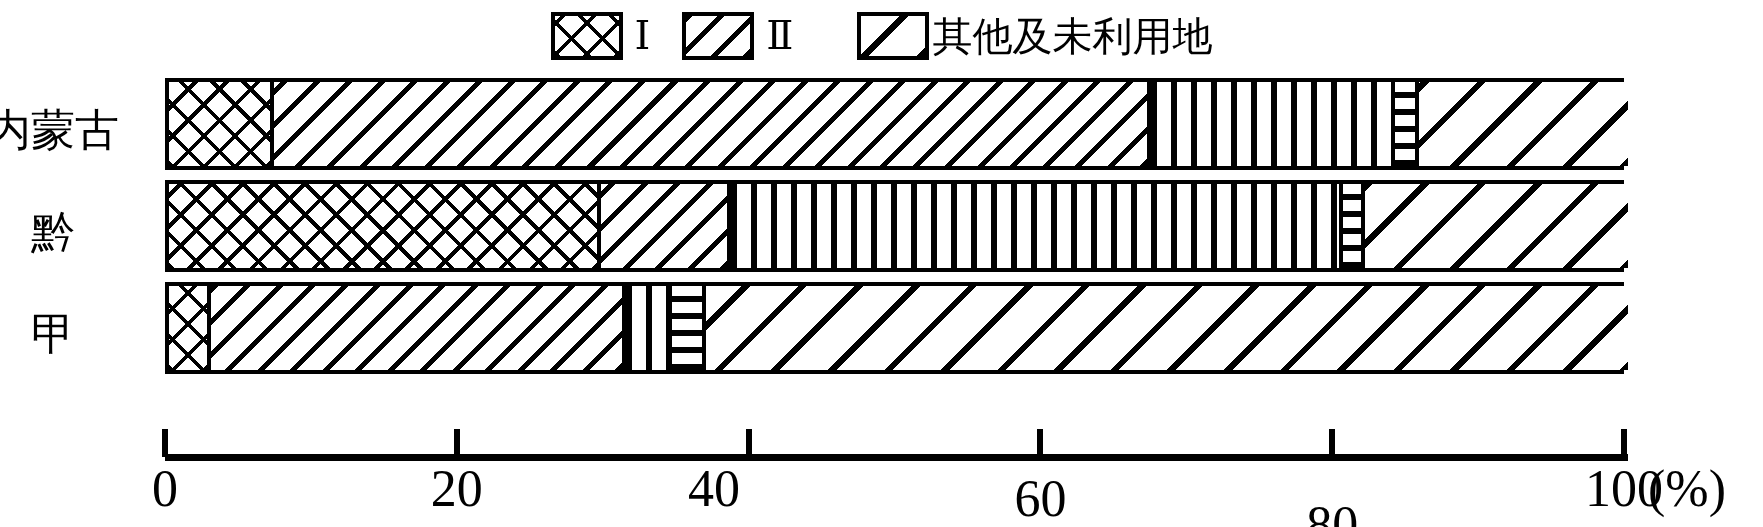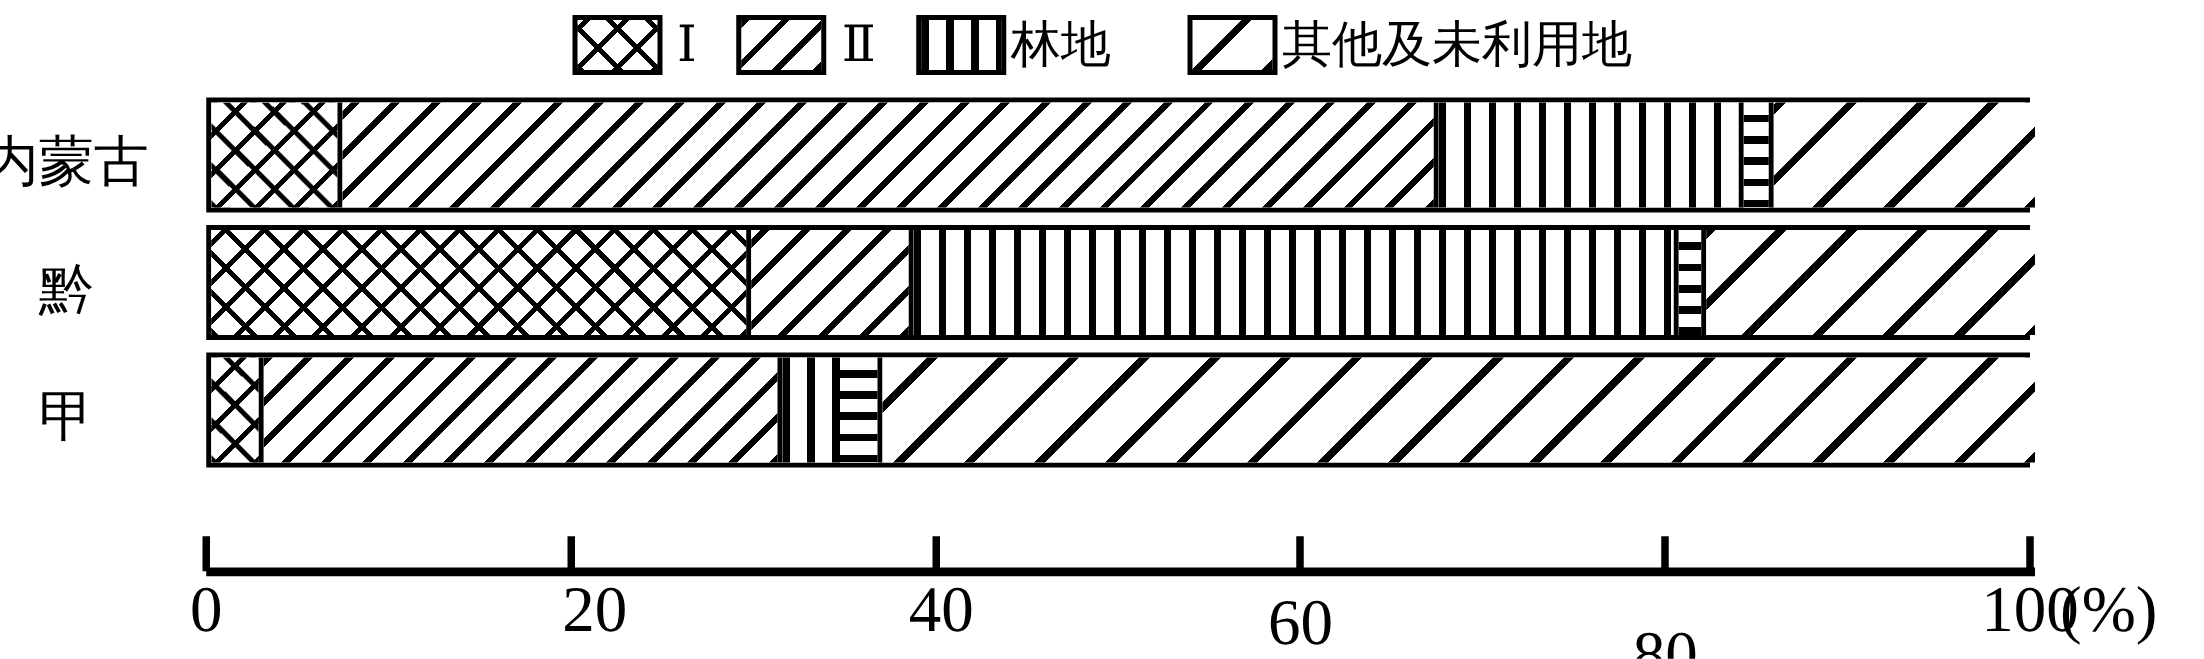--- a/index.html
+++ b/index.html
@@ -168,24 +168,20 @@
 <body>
 
 <div id="legend">
   <div class="legend-item">
     <span class="swatch pat-cross"></span>
     <span class="legend-label roman">Ⅰ</span>
   </div>
   <div class="legend-item">
     <span class="swatch pat-diag-narrow"></span>
     <span class="legend-label roman">Ⅱ</span>
-  </div>
-  <div class="legend-item">
-    <span class="swatch pat-vert"></span>
-    <span class="legend-label cjk">林地</span>
   </div>
   <div class="legend-item">
     <span class="swatch pat-diag-wide"></span>
     <span class="legend-label cjk">其他及未利用地</span>
   </div>
 </div>
 
 <div id="plot">
 
   <div class="row" style="top:8px;">
@@ -222,23 +218,23 @@
   </div>
 
 </div>
 
 <div id="axis">
   <div id="axis-line"></div>
   <div id="axis-ticks">
       <div class="tick" style="left: 162px;"></div>
       <div class="tick-label" style="left: 165px;">0</div>
       <div class="tick" style="left: 453.8px;"></div>
-      <div class="tick-label" style="left: 456.8px; margin-left: 19px;">20</div>
+      <div class="tick-label" style="left: 456.8px;">20</div>
       <div class="tick" style="left: 745.6px;"></div>
-      <div class="tick-label" style="left: 753px;">40</div>
+      <div class="tick-label" style="left: 714px;">40</div>
       <div class="tick" style="left: 1037.4px;"></div>
       <div class="tick-label" style="left: 1040.4px; margin-top: 10px;">60</div>
       <div class="tick" style="left: 1329.2px;"></div>
       <div class="tick-label" style="left: 1332.2px; margin-top: 36px;">80</div>
       <div class="tick" style="left: 1621px;"></div>
       <div class="tick-label" style="left: 1624px; text-align: center;">100</div>
     </div>
   <div id="pct-label">(%)</div>
 </div>
 

